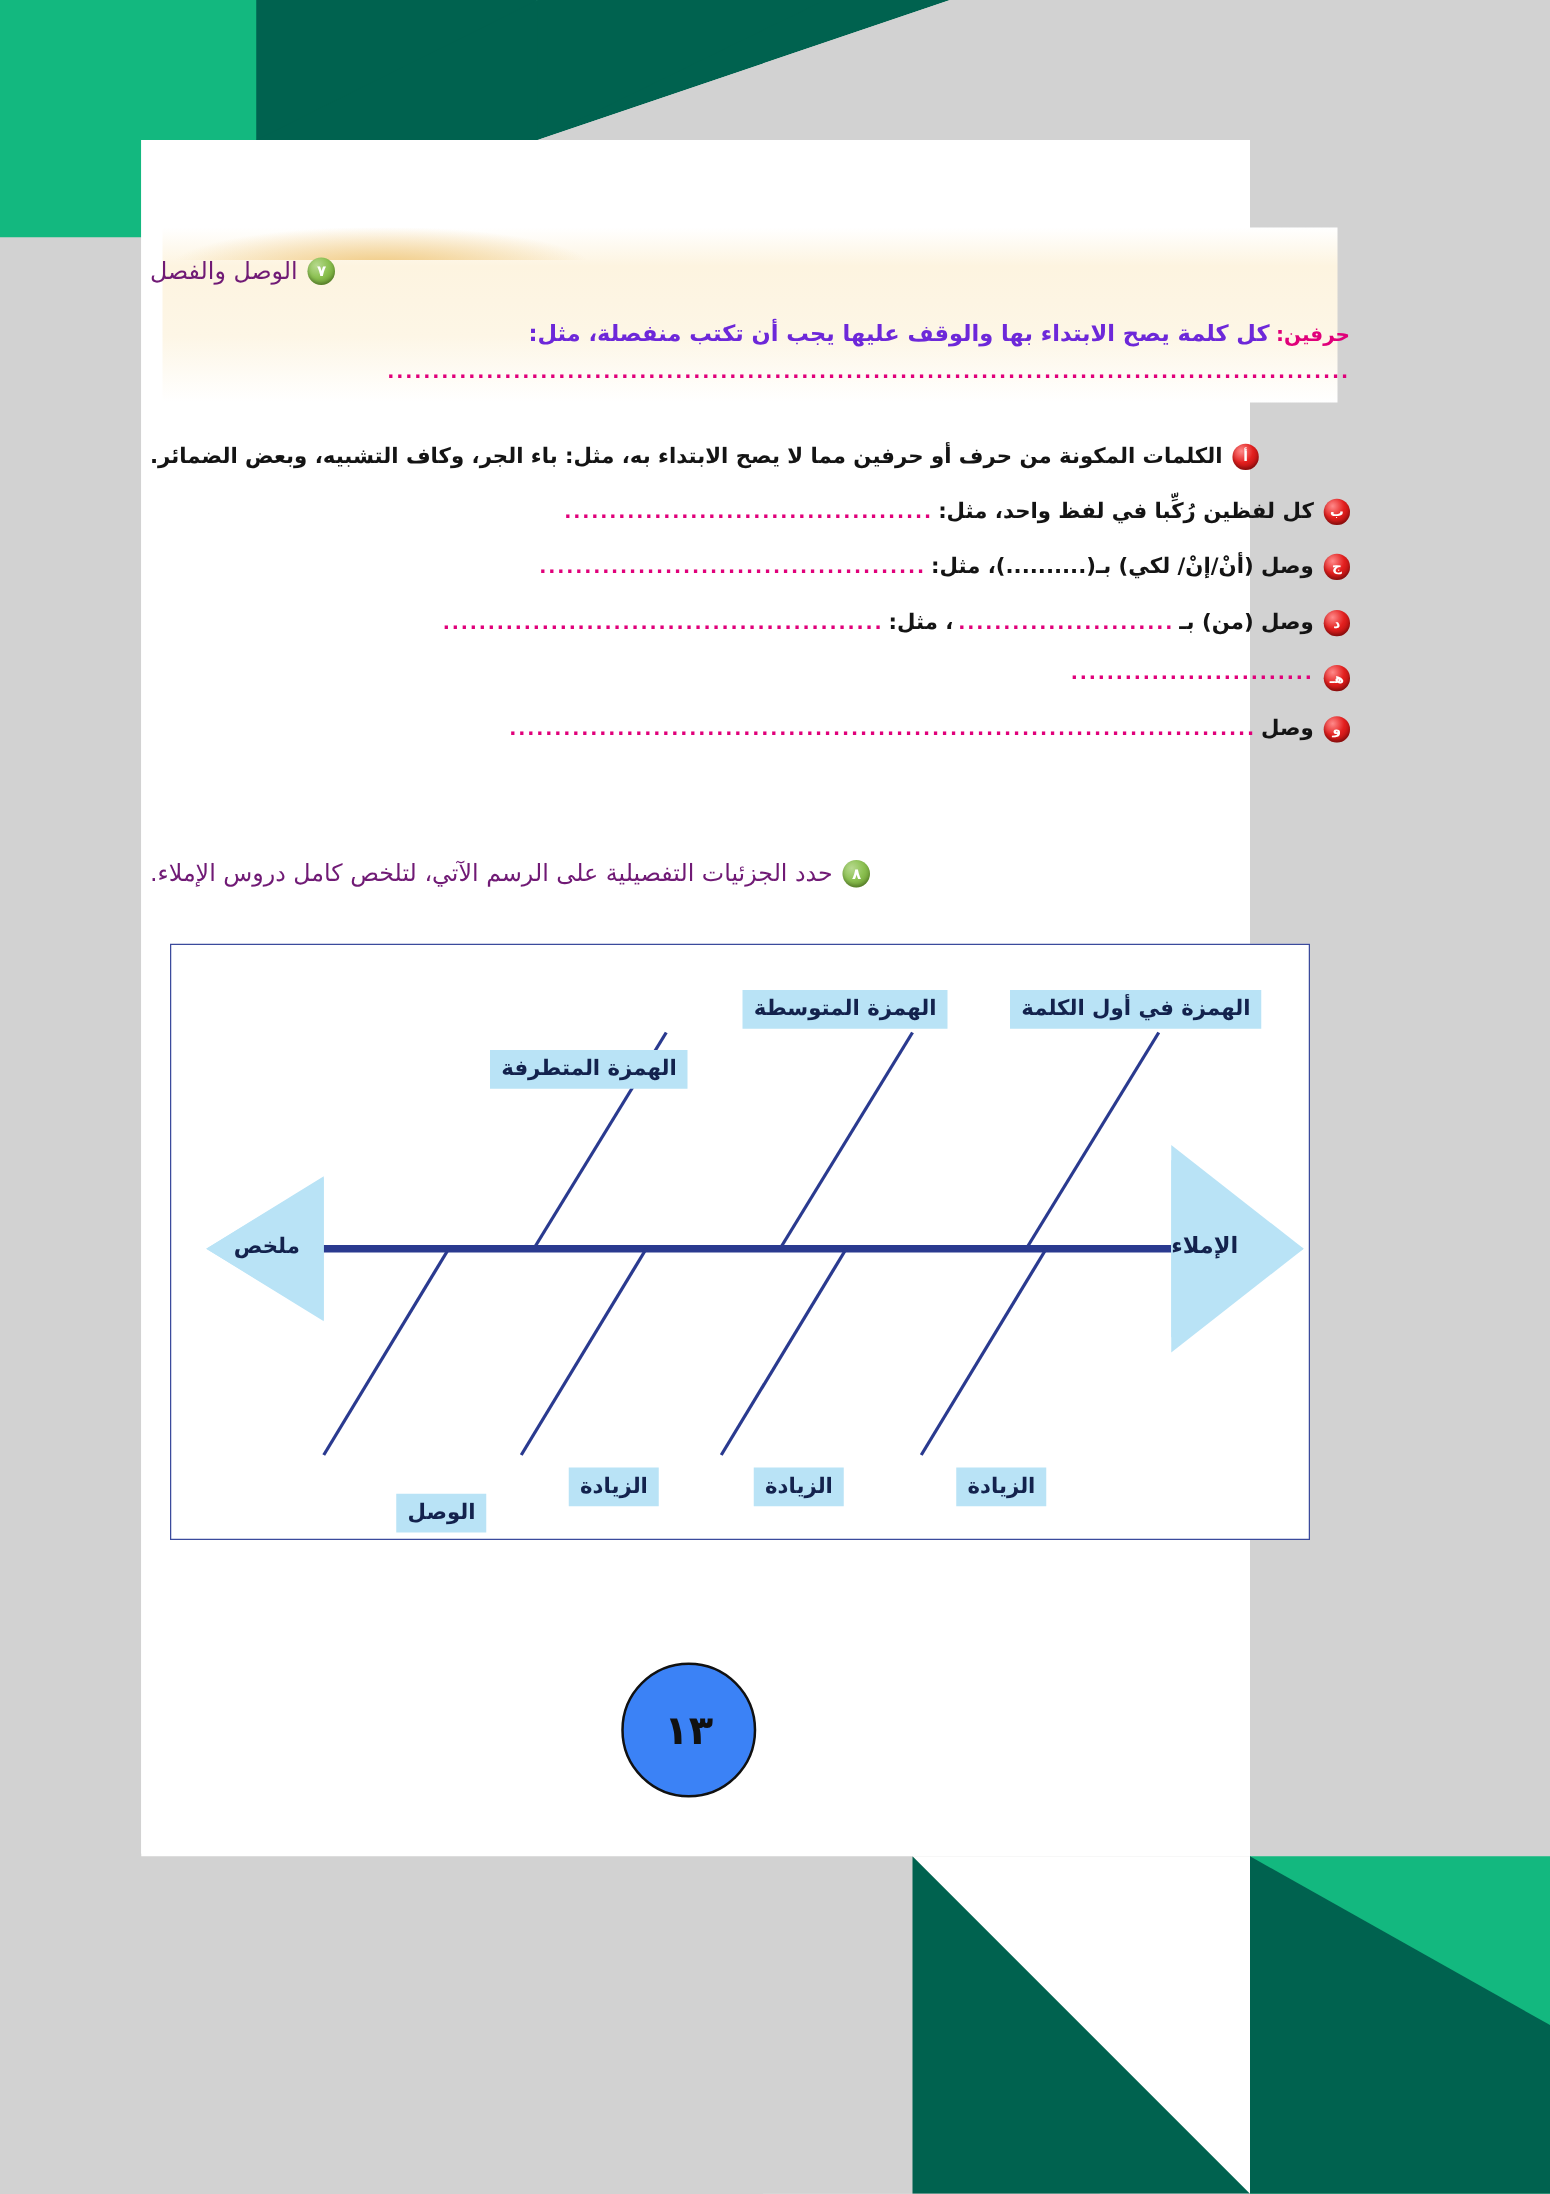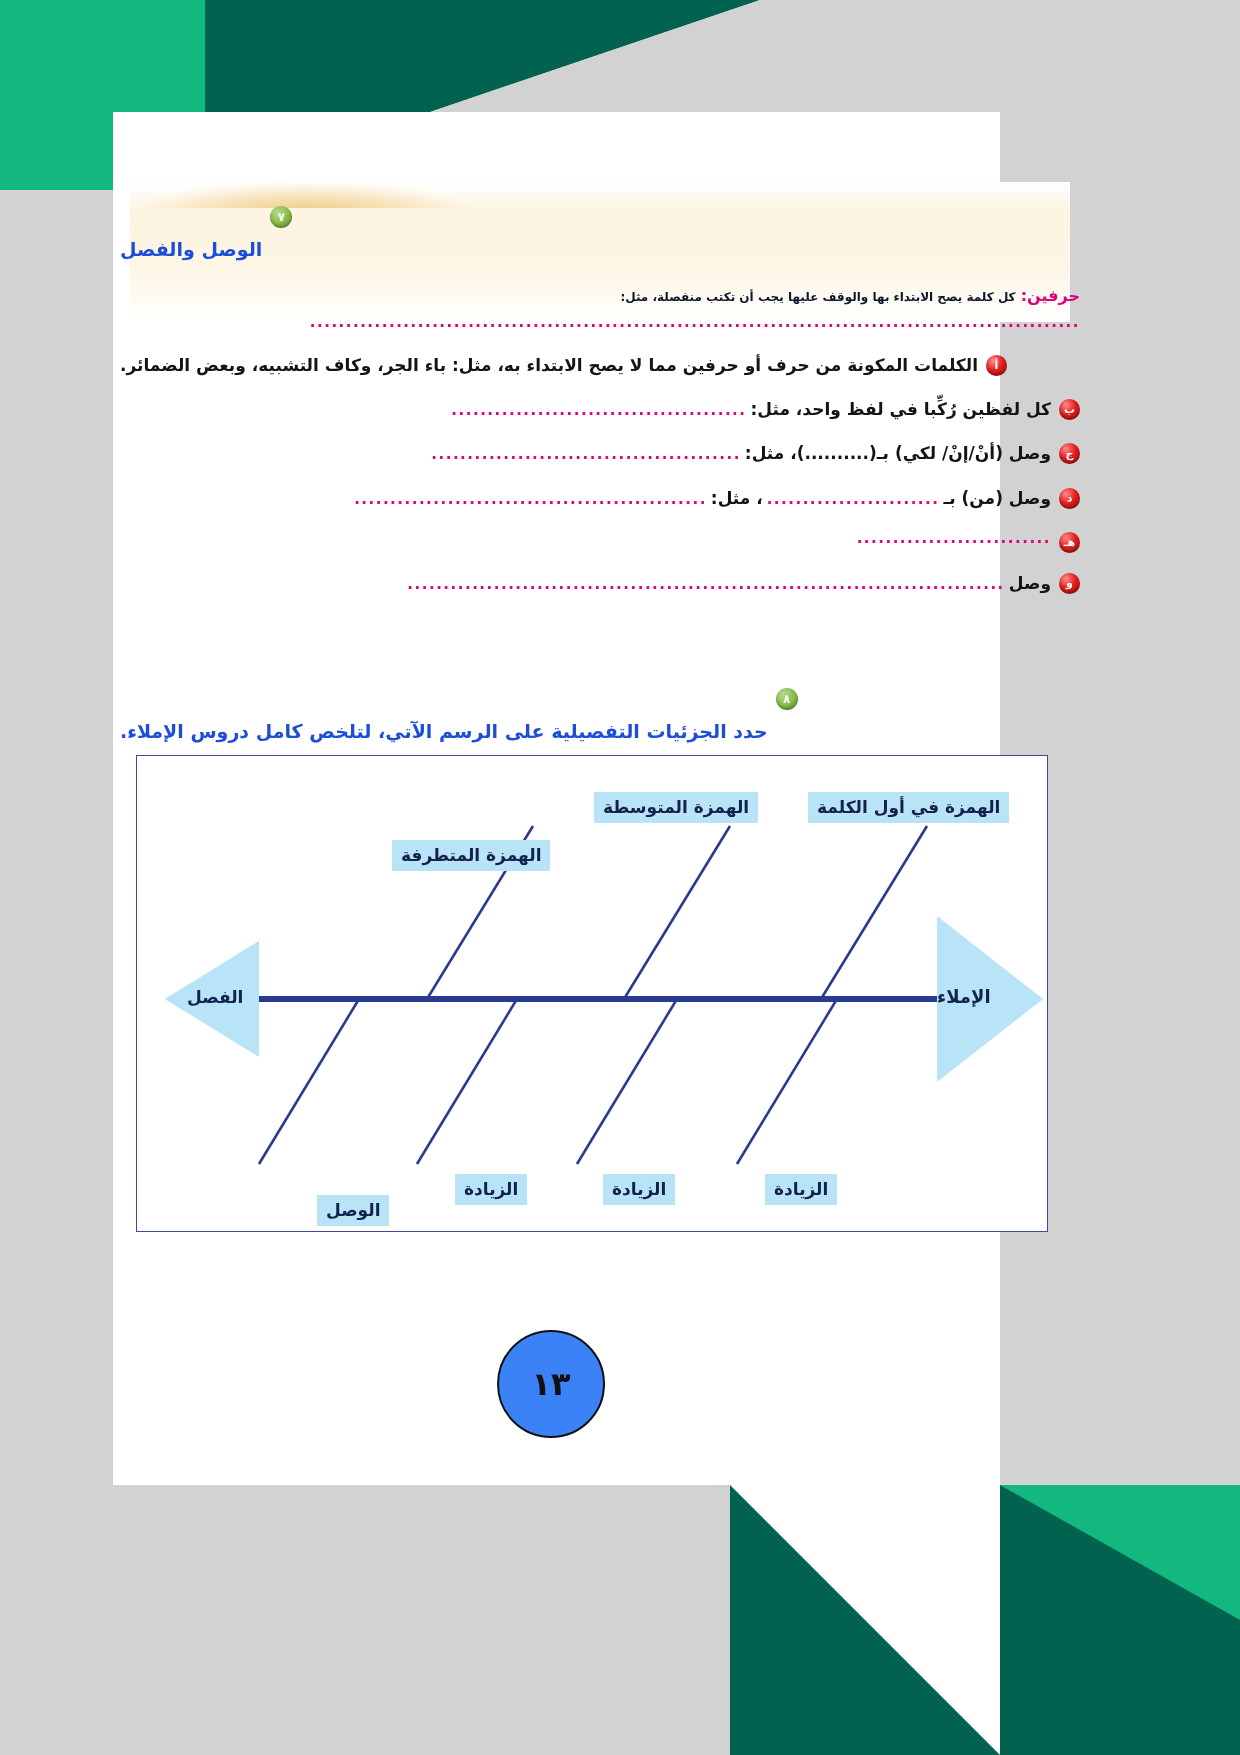--- a/index.html
+++ b/index.html
@@ -55,23 +55,23 @@
   .bullet-red{
     flex:0 0 auto;
     width:21px;height:21px;border-radius:50%;
     background:radial-gradient(circle at 34% 28%, #ff8a8a 0%, #e3201f 45%, #9c0808 100%);
     box-shadow:inset 0 -2px 3px rgba(0,0,0,.3);
     color:#ffffff;font-size:11px;font-weight:bold;
     display:flex;align-items:center;justify-content:center;
     margin-top:3px;
   }
 
-  .h-title{font-size:19px;font-weight:bold;color:#1d4ed8;line-height:1.5;margin-top:32px;}
+  .h-title{font-size:19px;font-weight:normal;color:#701a75;line-height:1.5;}
   .kw{color:#e0007a;font-weight:bold;}
-  .body-txt{font-size:12px;font-weight:bold;color:#0f172a;line-height:1.6;}
+  .body-txt{font-size:18px;font-weight:bold;color:#6d28d9;line-height:1.6;}
   .body-txt-sm{font-size:17px;font-weight:bold;color:#141414;line-height:1.6;}
 
   .dots{
     color:#e0007a;letter-spacing:1.5px;font-size:15px;font-weight:bold;
     white-space:nowrap;overflow:hidden;
   }
 
   .sec-1{position:absolute;left:0;top:28px;width:960px;direction:rtl;}
   .line-fasl{margin-top:22px;}
   .dotted-full{margin-top:6px;padding-left:1px;}
@@ -226,21 +226,21 @@
     <line x1="487" y1="243" x2="593" y2="70" stroke="#2a3a8f" stroke-width="2.6"></line>
     <line x1="290" y1="243" x2="396" y2="70" stroke="#2a3a8f" stroke-width="2.6"></line>
 
     <line x1="700" y1="243" x2="600" y2="408" stroke="#2a3a8f" stroke-width="2.6"></line>
     <line x1="540" y1="243" x2="440" y2="408" stroke="#2a3a8f" stroke-width="2.6"></line>
     <line x1="380" y1="243" x2="280" y2="408" stroke="#2a3a8f" stroke-width="2.6"></line>
     <line x1="222" y1="243" x2="122" y2="408" stroke="#2a3a8f" stroke-width="2.6"></line>
   </svg>
 
   <div class="lbl-head" style="left:800px;top:230px;">الإملاء</div>
-  <div class="lbl-head" style="left:50px;top:231px;font-size:17px;">الفصل</div>
+  <div class="lbl-head" style="left:50px;top:231px;font-size:17px;">ملخص</div>
 
   <div class="lbl" style="left:655px;top:36px;margin-left:16px;">الهمزة في أول الكلمة</div>
   <div class="lbl" style="left:457px;top:36px;">الهمزة المتوسطة</div>
   <div class="lbl" style="left:255px;top:36px;margin-top:48px;">الهمزة المتطرفة</div>
 
   <div class="lbl" style="left:628px;top:418px;">الزيادة</div>
   <div class="lbl" style="left:466px;top:418px;">الزيادة</div>
   <div class="lbl" style="left:318px;top:418px;">الزيادة</div>
   <div class="lbl" style="left:180px;top:406px;margin-top:33px;">الوصل</div>
 </div>

